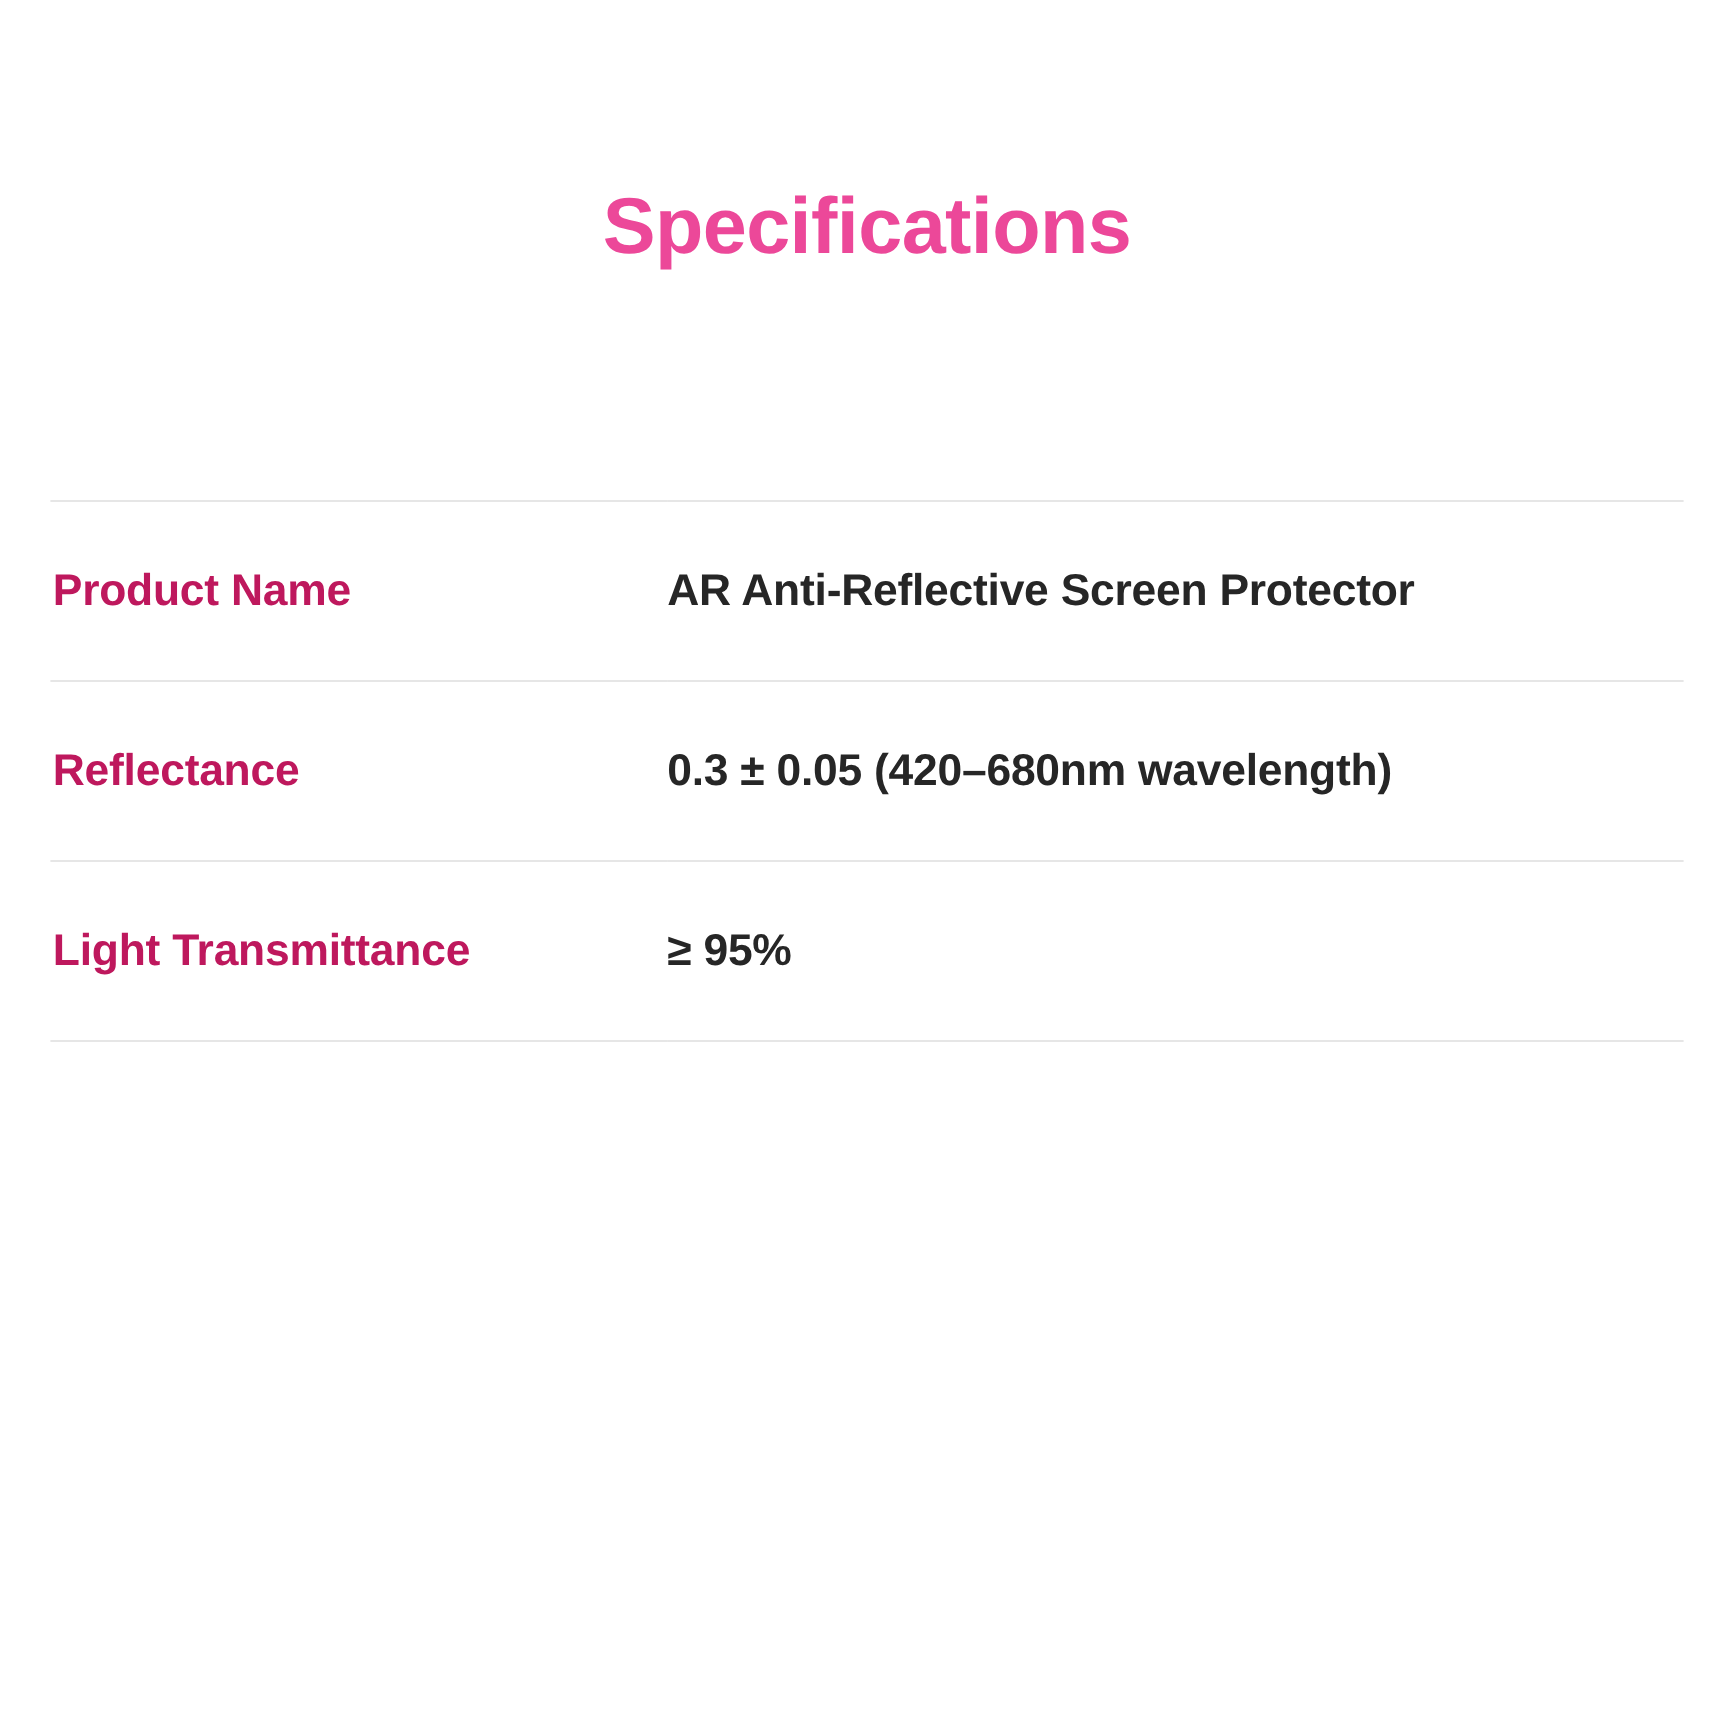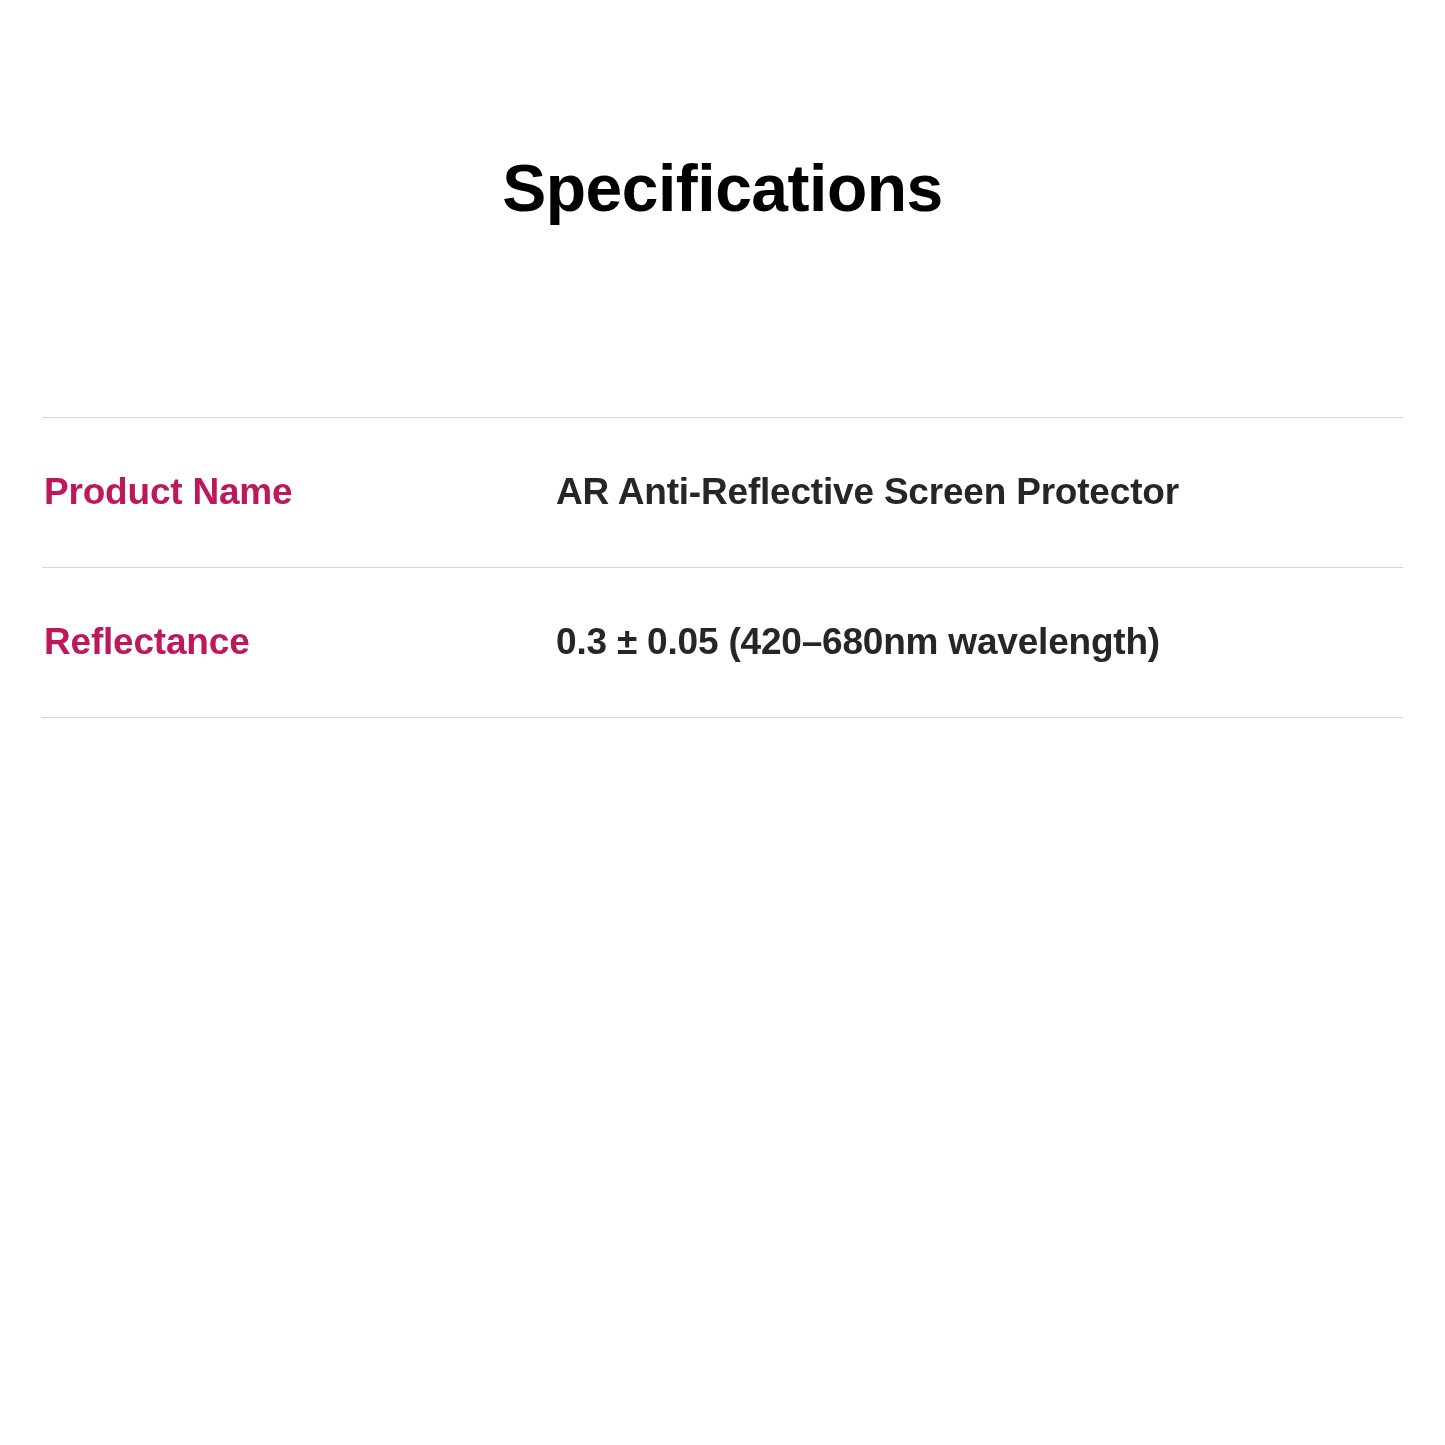--- a/index.html
+++ b/index.html
@@ -20,21 +20,21 @@
     box-sizing: border-box;
     padding: 0 42px;
     display: flex;
     flex-direction: column;
   }
   .title {
     text-align: center;
     font-size: 66px;
     font-weight: bold;
     letter-spacing: -0.5px;
-    color: #000000;
+    color: #ec4899;
     margin-top: 152px;
     margin-bottom: 0;
     line-height: 1.1;
   }
   .spec-table {
     margin-top: 192px;
     width: 1361px;
     border-collapse: collapse;
     table-layout: fixed;
   }
@@ -75,16 +75,20 @@
   <table class="spec-table">
     <tbody>
       <tr>
         <td class="label">Product Name</td>
         <td class="value">AR Anti-Reflective Screen Protector</td>
       </tr>
       <tr>
         <td class="label">Reflectance</td>
         <td class="value">0.3 ± 0.05 (420–680nm wavelength)</td>
       </tr>
+      <tr>
+        <td class="label">Light Transmittance</td>
+        <td class="value">≥ 95%</td>
+      </tr>
     </tbody>
   </table>
 
 </div>
 
 </body></html>

